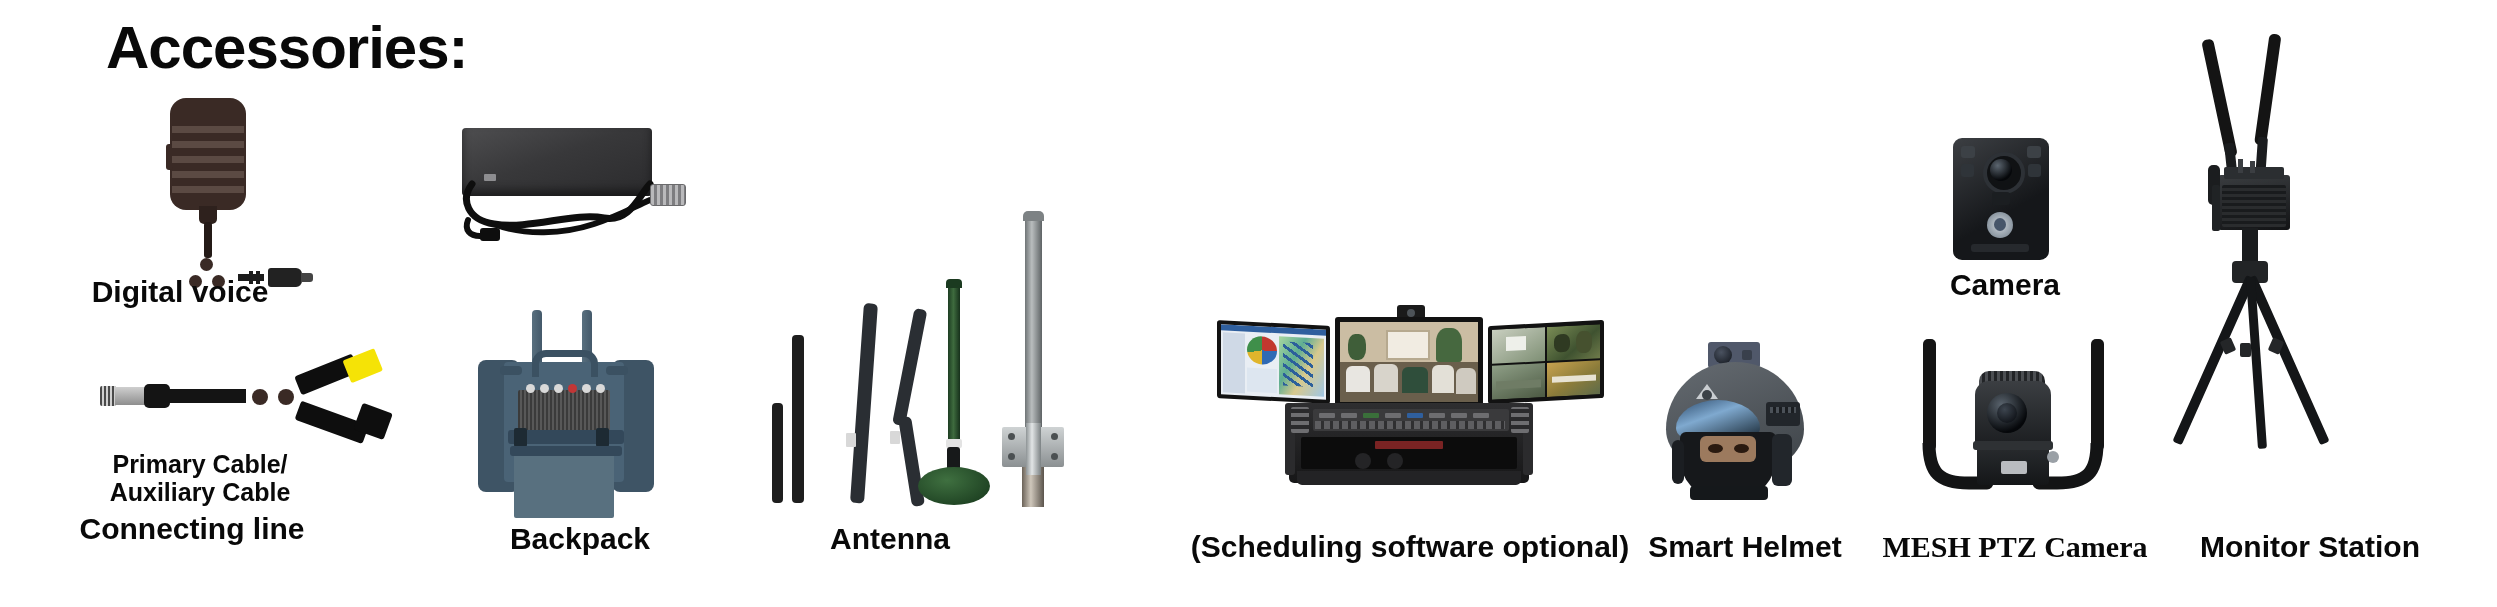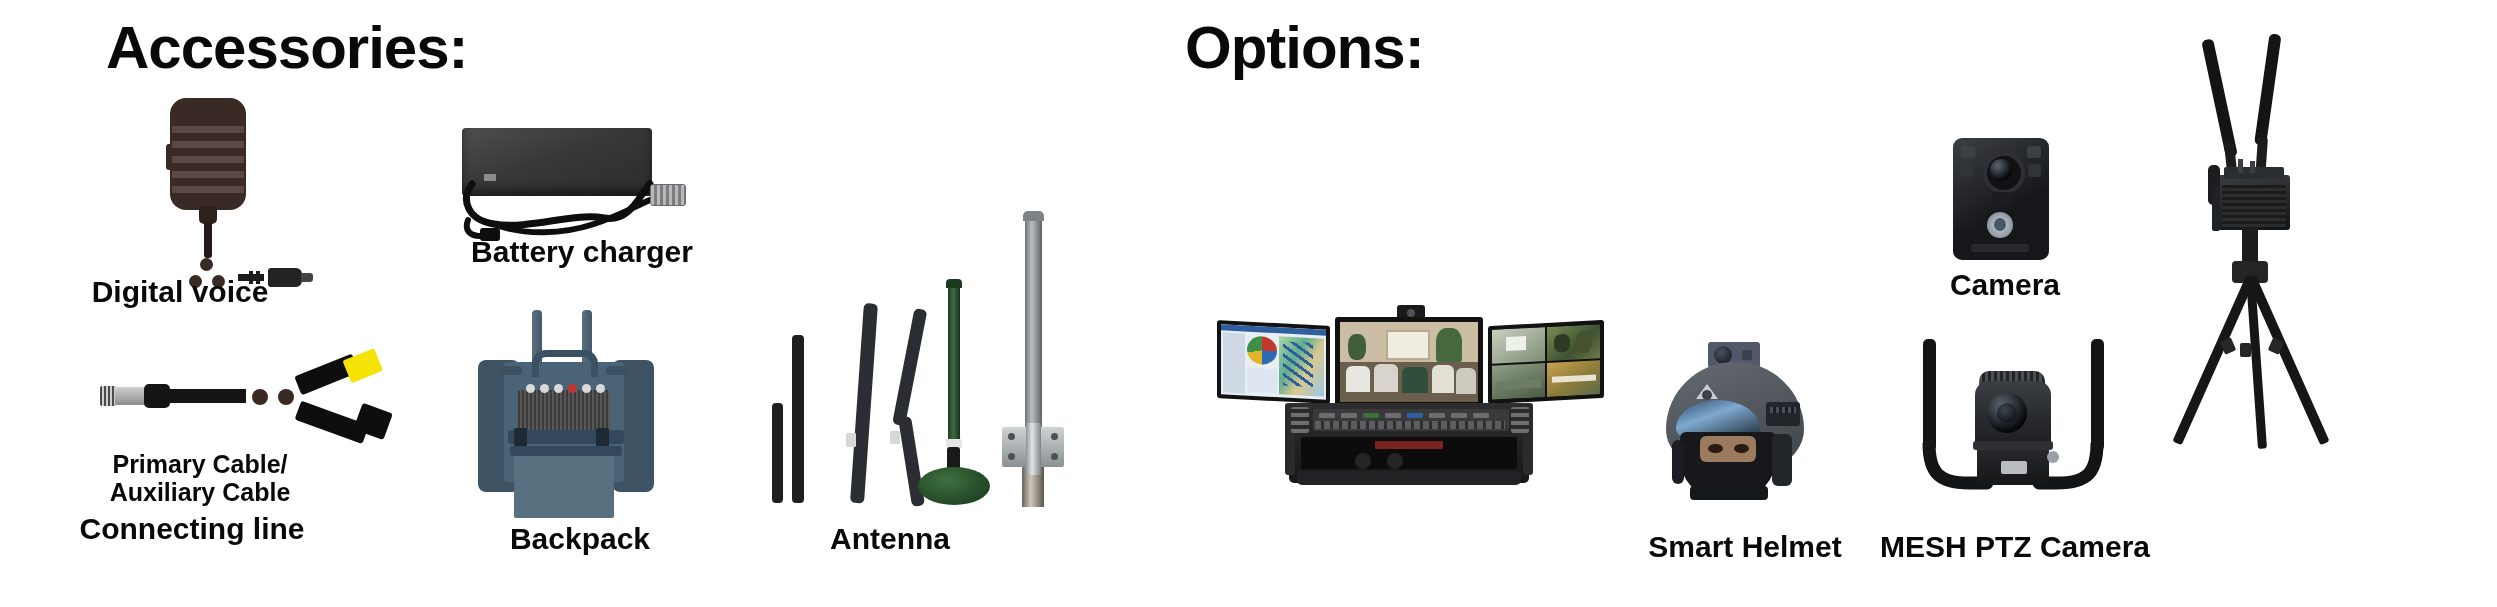--- a/index.html
+++ b/index.html
@@ -136,21 +136,20 @@
   .ms-leg{position:absolute;background:#141618;transform-origin:top center;border-radius:3px;}
   .ms-hub{position:absolute;background:#222426;border-radius:4px;}
 </style>
 </head>
 <body style="background: rgb(255, 255, 255);">
 
 <div class="stage">
 
   <div class="abs heading" style="left:106px;top:18px;">Accessories:</div>
 
-  <div class="abs heading" style="left:1185px;top:18px;">Options:</div>
 
   <div class="abs" style="left:130px;top:98px;width:160px;height:160px;">
     <div class="mic-body"></div>
     <div class="mic-ptt"></div>
     <div class="mic-rib" style="top:28px;"></div>
     <div class="mic-rib" style="top:43px;"></div>
     <div class="mic-rib" style="top:58px;"></div>
     <div class="mic-rib" style="top:73px;"></div>
     <div class="mic-rib" style="top:88px;"></div>
     <div class="mic-neck"></div>
@@ -172,21 +171,20 @@
     <div class="brick"></div>
     <div class="brick-led"></div>
     <svg class="cord-svg" width="250" height="70" viewBox="0 0 250 70" aria-hidden="true">
       <path d="M18,10 C6,26 14,46 40,50 C76,56 120,38 150,44 C176,49 186,20 196,10" stroke="#0e0e0e" stroke-width="7" fill="none" stroke-linecap="round"></path>
       <path d="M40,50 C70,62 110,60 140,50 C164,42 178,34 196,26" stroke="#0e0e0e" stroke-width="6" fill="none" stroke-linecap="round"></path>
       <path d="M14,46 C10,56 16,62 26,62 L40,62" stroke="#0e0e0e" stroke-width="6" fill="none" stroke-linecap="round"></path>
       <rect x="26" y="54" width="20" height="13" rx="3" fill="#0e0e0e"></rect>
     </svg>
     <div class="conn-barrel"></div>
   </div>
-  <div class="abs cap" style="left:392px;top:235px;width:380px;">Battery charger</div>
 
   <div class="abs" style="left:100px;top:370px;width:280px;height:80px;">
     <div class="cab-ferrule"></div>
     <div class="cab-metal"></div>
     <div class="cab-boot"></div>
     <div class="cab-line"></div>
     <div class="cab-dot" style="left:152px;top:19px;width:16px;height:16px;"></div>
     <div class="cab-dot" style="left:178px;top:19px;width:16px;height:16px;"></div>
 
     <div class="cab-branch" style="left:198px;top:6px;width:62px;height:20px;transform:rotate(-22deg);transform-origin:left center;border-radius:3px;"></div>
@@ -316,20 +314,21 @@
     <div class="desk-key" style="left:268px;top:108px;width:16px;height:5px;"></div>
     <div class="abs" style="left:110px;top:116px;width:190px;height:8px;background:repeating-linear-gradient(90deg,#5e5e61 0 6px,#2f2f31 6px 9px);"></div>
     <div class="abs" style="left:86px;top:102px;width:18px;height:26px;background:repeating-linear-gradient(0deg,#6e6e71 0 4px,#2a2a2c 4px 8px);border-radius:2px;"></div>
     <div class="abs" style="left:306px;top:102px;width:18px;height:26px;background:repeating-linear-gradient(0deg,#6e6e71 0 4px,#2a2a2c 4px 8px);border-radius:2px;"></div>
     <div class="desk-vent" style="left:96px;top:132px;width:216px;height:32px;"></div>
     <div class="desk-led" style="left:170px;top:136px;width:68px;height:8px;"></div>
     <div class="desk-knob" style="left:150px;top:148px;width:16px;height:16px;"></div>
     <div class="desk-knob" style="left:182px;top:148px;width:16px;height:16px;"></div>
     <div class="abs" style="left:92px;top:166px;width:224px;height:14px;background:#232325;border-radius:0 0 5px 5px;"></div>
   </div>
+  <div class="abs cap" style="left:1160px;top:530px;width:500px;">(Scheduling software optional)</div>
 
   <div class="abs" style="left:1660px;top:340px;width:160px;height:165px;">
     <div class="hl-topcam" style="left:48px;top:2px;width:52px;height:26px;"></div>
     <div class="hl-lens" style="left:54px;top:6px;width:18px;height:18px;"></div>
     <div class="abs" style="left:82px;top:10px;width:10px;height:10px;border-radius:2px;background:#39404c;"></div>
     <div class="hl-shell" style="left:6px;top:22px;width:138px;height:112px;"></div>
     <div class="hl-tri" style="left:36px;top:44px;"></div>
     <div class="abs" style="left:42px;top:50px;width:10px;height:10px;border-radius:50%;background:#3b4147;"></div>
     <div class="hl-visor" style="left:16px;top:60px;width:84px;height:40px;"></div>
     <div class="hl-rail" style="left:106px;top:62px;width:34px;height:24px;"></div>
@@ -374,21 +373,21 @@
     <div class="ptz-fin" style="left:74px;top:36px;width:66px;height:16px;"></div>
     <div class="ptz-head" style="left:70px;top:46px;width:76px;height:66px;"></div>
     <div class="ptz-lens" style="left:82px;top:58px;width:40px;height:40px;"></div>
     <div class="abs" style="left:92px;top:68px;width:20px;height:20px;border-radius:50%;background:radial-gradient(circle at 38% 32%,#3d454f,#04060a);"></div>
 
     <div class="ptz-base" style="left:72px;top:108px;width:72px;height:42px;"></div>
     <div class="abs" style="left:68px;top:106px;width:80px;height:9px;background:#2e3134;border-radius:3px;"></div>
     <div class="ptz-label" style="left:96px;top:126px;width:26px;height:13px;"></div>
     <div class="abs" style="left:142px;top:116px;width:12px;height:12px;border-radius:50%;background:#9aa0a6;"></div>
   </div>
-  <div class="abs cap" style="left:1870px;top:530px;width:290px;">MESH PTZ Camera</div>
+  <div class="abs cap" style="left:1870px;top:530px;width:290px;font-family:Liberation Serif, serif;">MESH PTZ Camera</div>
 
   <div class="abs" style="left:2180px;top:25px;width:240px;height:470px;">
 
     <div class="ms-ant" style="left:46px;top:12px;width:12px;height:120px;transform:rotate(-12deg);transform-origin:bottom center;"></div>
     <div class="ms-ant" style="left:74px;top:8px;width:12px;height:112px;transform:rotate(8deg);transform-origin:bottom center;"></div>
     <div class="abs" style="left:44px;top:118px;width:10px;height:38px;background:#1a1c1e;transform:rotate(-6deg);transform-origin:top center;border-radius:3px;"></div>
     <div class="abs" style="left:78px;top:112px;width:10px;height:42px;background:#1a1c1e;transform:rotate(4deg);transform-origin:top center;border-radius:3px;"></div>
 
     <div class="ms-box" style="left:38px;top:150px;width:72px;height:55px;"></div>
     <div class="ms-handle" style="left:28px;top:140px;width:12px;height:40px;border-radius:5px;"></div>
@@ -401,14 +400,15 @@
     <div class="ms-col" style="left:62px;top:203px;width:16px;height:38px;"></div>
     <div class="ms-hub" style="left:52px;top:236px;width:36px;height:22px;"></div>
 
     <div class="ms-leg" style="left:66px;top:252px;width:10px;height:182px;transform:rotate(-24deg);"></div>
     <div class="ms-leg" style="left:66px;top:252px;width:10px;height:182px;transform:rotate(24deg);"></div>
     <div class="ms-leg" style="left:66px;top:252px;width:9px;height:172px;transform:rotate(-4deg);"></div>
     <div class="abs" style="left:42px;top:314px;width:12px;height:14px;background:#242628;border-radius:2px;transform:rotate(-24deg);"></div>
     <div class="abs" style="left:90px;top:314px;width:12px;height:14px;background:#242628;border-radius:2px;transform:rotate(24deg);"></div>
     <div class="abs" style="left:60px;top:318px;width:11px;height:14px;background:#242628;border-radius:2px;"></div>
   </div>
+  <div class="abs cap" style="left:2170px;top:530px;width:280px;">Monitor Station</div>
 
 </div>
 
 </body></html>

